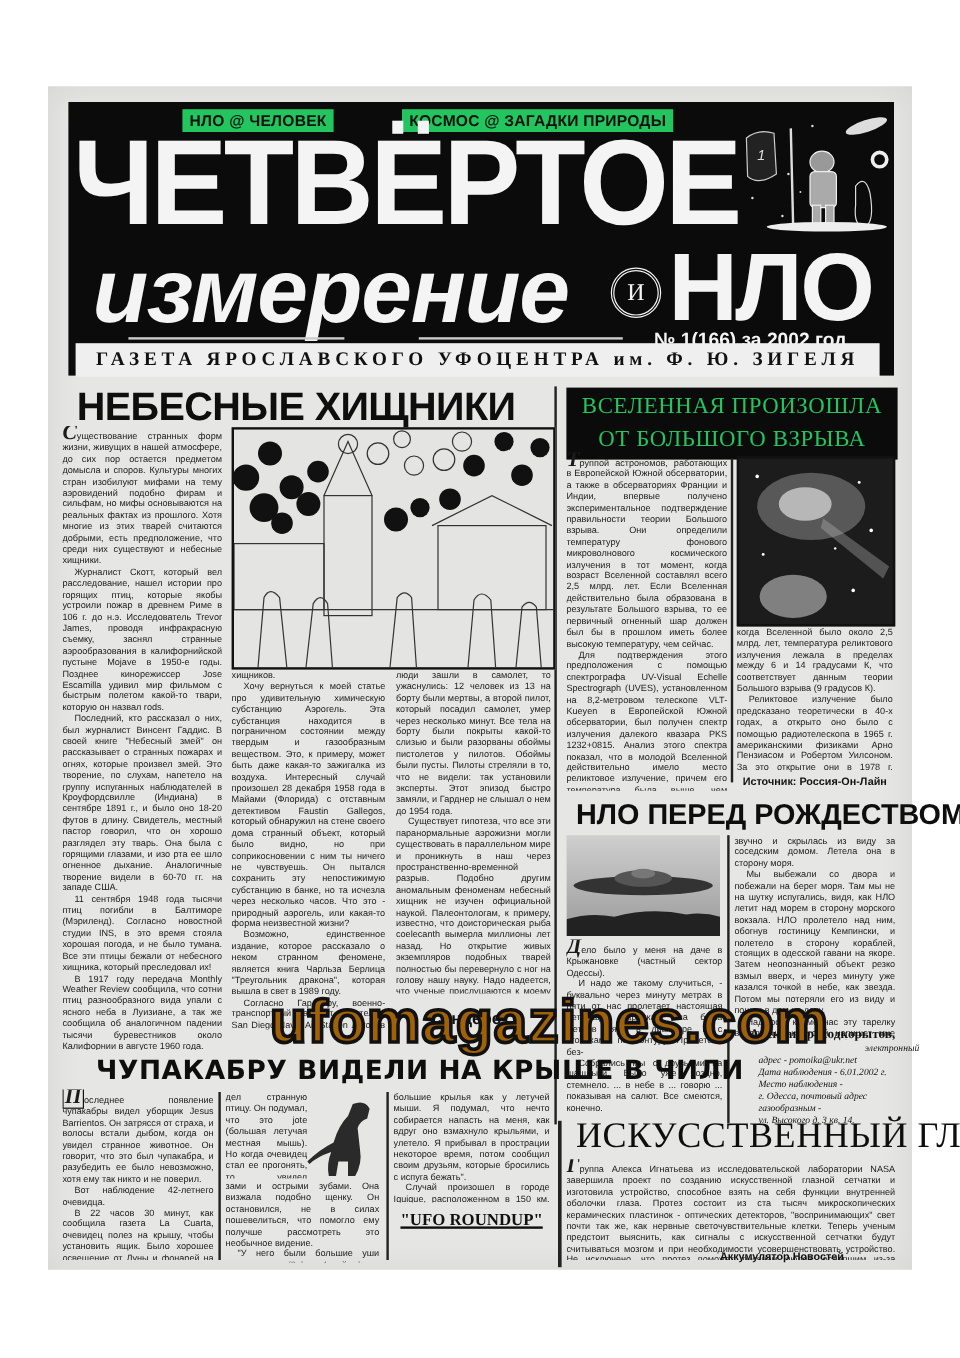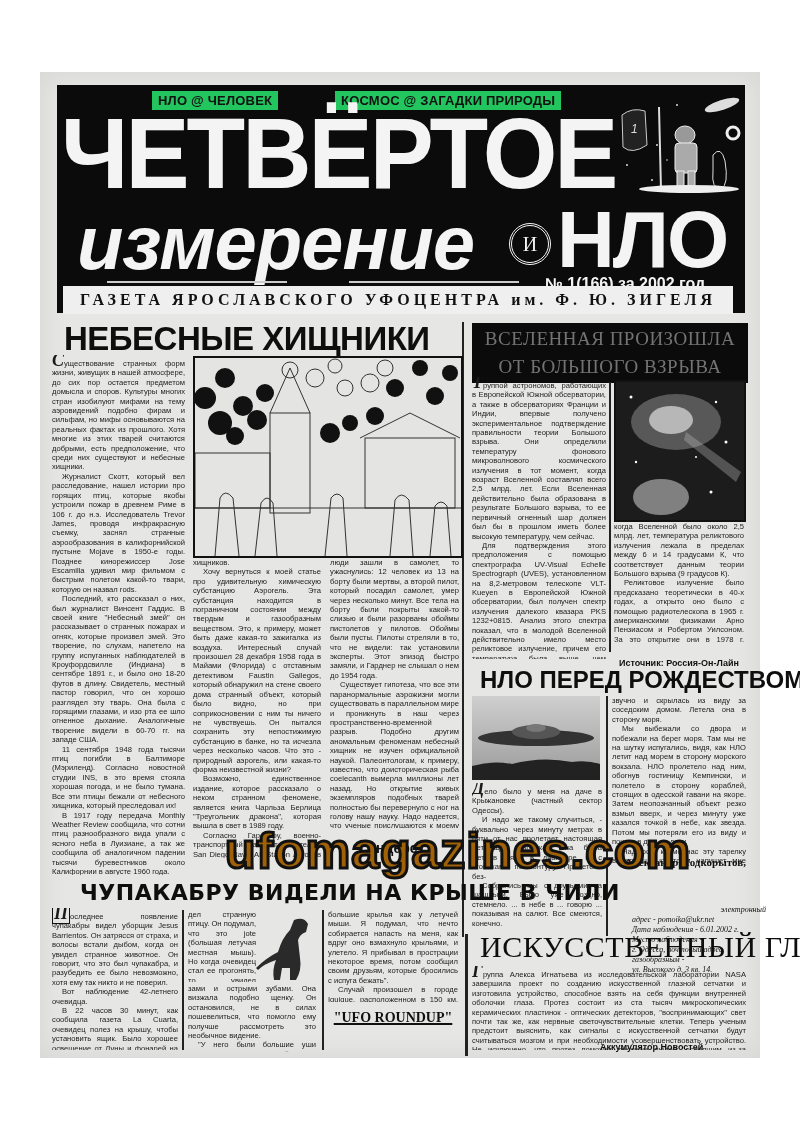--- a/index.html
+++ b/index.html
@@ -19,36 +19,36 @@
   .title3 { color:#f4f4f4; font-family:"Liberation Sans", sans-serif; font-weight:700; font-size:80px;
             letter-spacing:-2px; line-height:1; }
   .i-badge { width:36px; height:36px; border-radius:50%; border:3px double #f4f4f4; color:#f4f4f4;
              font-family:"Liberation Serif", serif; font-size:20px; display:flex; align-items:center; justify-content:center; }
   .issue { color:#f4f4f4; font-weight:bold; font-size:16px; }
   .rule-lines { height:6px; border-top:2px solid #ccc; border-bottom:2px solid #ccc; }
   .subbar { background:#efefef; color:#111; font-family:"Liberation Serif", serif; font-weight:bold;
             font-size:16px; letter-spacing:4px; text-align:center; line-height:28px; }
   
   .h-big { font-family:"Liberation Sans", sans-serif; font-weight:900; font-size:33px; letter-spacing:-0.5px; color:#0e0e0e; white-space:nowrap; }
-  .h-box { background:#0b0b0b; color:#737373; font-family:"Liberation Serif", serif; font-size:19px; text-align:center; line-height:28px; letter-spacing:0.5px; }
+  .h-box { background:#0b0b0b; color:#22c55e; font-family:"Liberation Serif", serif; font-size:19px; text-align:center; line-height:28px; letter-spacing:0.5px; }
   .h-mid { font-family:"Liberation Sans", sans-serif; font-weight:900; font-size:24px; color:#0e0e0e; white-space:nowrap; }
   .h-slab { font-family:"DejaVu Sans", sans-serif; font-weight:bold; font-size:22px; color:#0e0e0e; white-space:nowrap; letter-spacing:0.5px; }
   .h-serif { font-family:"Liberation Serif", serif; font-size:30px; color:#0e0e0e; white-space:nowrap; letter-spacing:0.5px; }
   
   .txt { font-size:7.6px; line-height:9.4px; text-align:justify; color:#1b1b1b; overflow:hidden; }
   .txt p { margin:0; text-indent:10px; }
   .txt p.first { text-indent:0; }
   .dropcap { font-family:"Liberation Serif", serif; font-style:italic; font-weight:bold; font-size:18px; line-height:10px; }
   .sig { font-family:"Liberation Serif", serif; font-weight:bold; font-size:11px; text-align:right; }
   .sig-i { font-family:"Liberation Serif", serif; font-style:italic; font-size:8px; line-height:10px; text-align:left; padding-left:20px; }
   .vrule { background:#222; width:1.5px; }
   .img { background:#d8d8d8; border:2px solid #111; overflow:hidden; }
   .watermark { font-family:"Liberation Sans", sans-serif; font-weight:bold; font-size:50px; color:#a16207;
                -webkit-text-stroke:3px #111; letter-spacing:1px; white-space:nowrap; }
-  .source { font-weight:bold; font-size:9px; text-align:center;margin-top:12px; }
+  .source { font-weight:bold; font-size:9px; text-align:center; }
   .roundup { font-family:"Liberation Serif", serif; font-weight:bold; font-size:14px; text-align:center; text-decoration:underline; text-decoration-thickness:2px; }
 </style>
 </head>
 <body>
 
 <div class="paper">
 
   <div class="abs mast">
     <div class="abs tagbox" style="left:95px; top:6px;">НЛО @ ЧЕЛОВЕК</div>
     <div class="abs tagbox" style="left:278px; top:6px;">КОСМОС @ ЗАГАДКИ ПРИРОДЫ</div>
@@ -206,21 +206,21 @@
     <p>И надо же такому случиться, - буквально через минуту метрах в пяти от нас пролетает настоящая летающая тарелка. Она была метров пять в диаметре и с огоньками по контуру. Пролетела без-</p>
     <p>Собрались мы с друзьями на шашлыки. Было уже поздно, стемнело. ... в небе в ... говорю ... показывая на салют. Все смеются, конечно.</p>
   </div>
   <div class="abs vrule" style="left:566px; top:624px; height:240px;"></div>
   <div class="abs txt" style="left:572px; top:624px; width:134px; height:170px;">
     <p class="first">звучно и скрылась из виду за соседским домом. Летела она в сторону моря.</p>
     <p>Мы выбежали со двора и побежали на берег моря. Там мы не на шутку испугались, видя, как НЛО летит над морем в сторону морского вокзала. НЛО пролетело над ним, обогнув гостиницу Кемпински, и полетело в сторону кораблей, стоящих в одесской гавани на якоре. Затем неопознанный объект резко взмыл вверх, и через минуту уже казался точкой в небе, как звезда. Потом мы потеряли его из виду и пошли в дом на дачу.</p>
     <p>Надеюсь, кроме нас эту тарелку видел еще кто-то и напишет мне письмо, прочитав это сообщение...</p>
   </div>
   <div class="abs sig" style="left:572px; top:784px; width:134px;">Александр Подкорытов,</div>
-  <div class="abs sig-i" style="left:572px; top:797px; width:134px;margin-top:36px;">
+  <div class="abs sig-i" style="left:572px; top:797px; width:134px;">
     <div style="text-align:right;">электронный</div>
     <div>адрес - pomoika@ukr.net</div>
     <div>Дата наблюдения - 6.01.2002 г.</div>
     <div>Место наблюдения -</div>
     <div>г. Одесса, почтовый адрес</div>
     <div>газообразным -</div>
     <div>ул. Высокого д. 3 кв. 14.</div>
   </div>
 
   <div class="abs h-serif" style="left:440px; top:858px;">ИСКУССТВЕННЫЙ ГЛАЗ</div>

